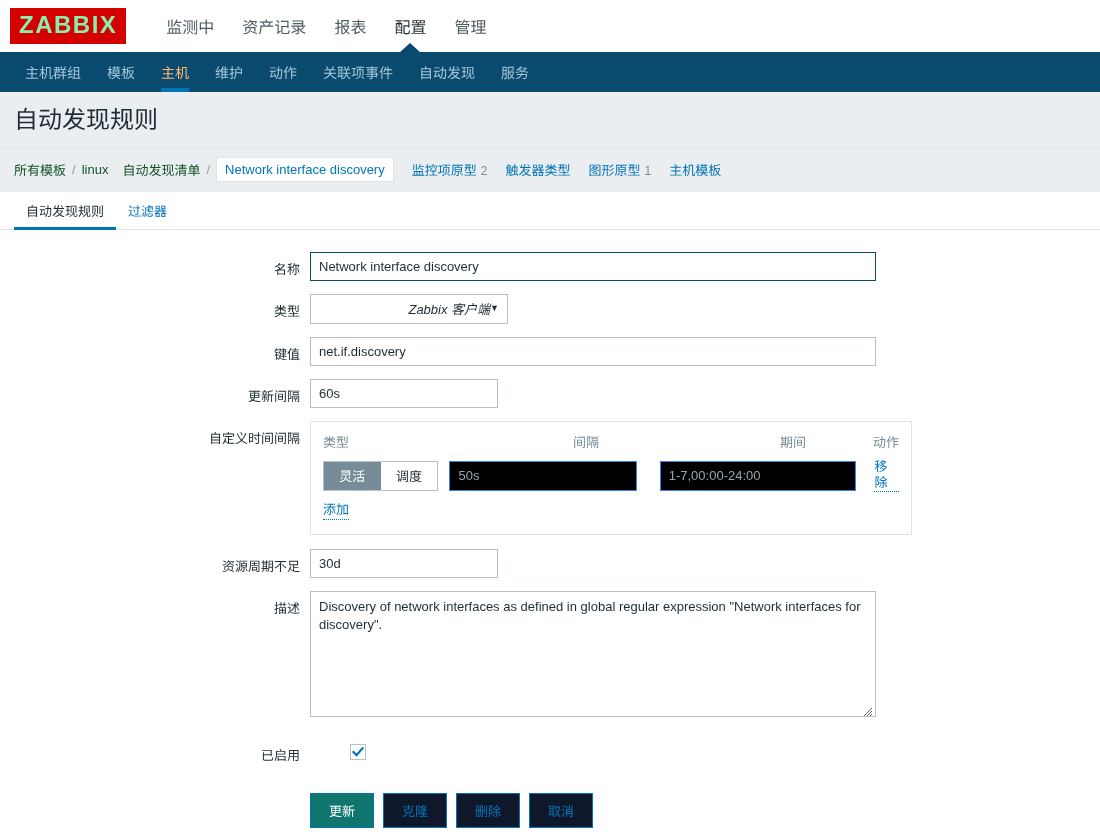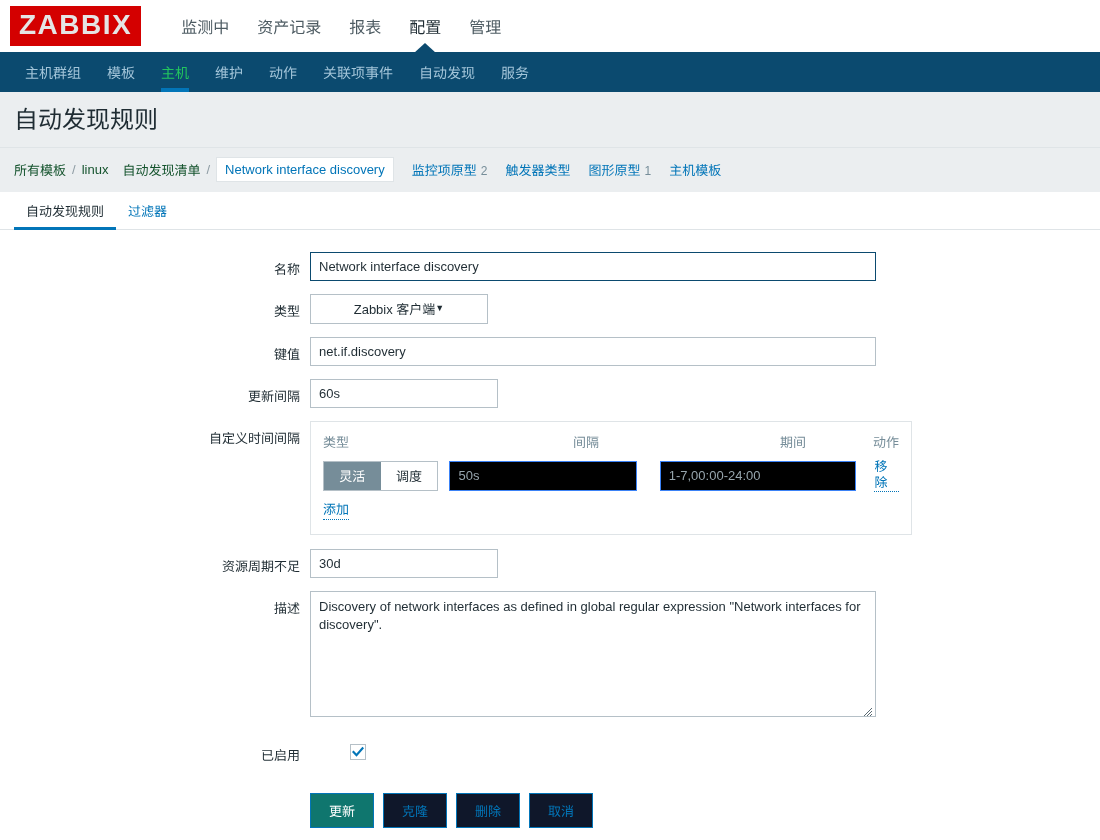--- a/index.html
+++ b/index.html
@@ -18,22 +18,22 @@
   .topbar {
     height: 52px;
     background: #ffffff;
     display: flex;
     align-items: center;
     padding: 0 0 0 10px;
     position: relative;
   }
   .logo {
     background: #d40000;
-    color: #e5e5e5;
-    font-size: 28px;
+    color: #86efac;
+    font-size: 24px;
     font-weight: bold;
     letter-spacing: 1.5px;
     line-height: 1;
     padding: 5px 9px 7px 9px;
     font-family: "Liberation Sans", "DejaVu Sans", sans-serif;
     user-select: none;
   }
   .mainnav {
     display: flex;
     align-items: center;
@@ -78,21 +78,21 @@
   .subnav-item {
     color: #a3c5d9;
     font-size: 14px;
     padding: 0 13px;
     display: flex;
     align-items: center;
     cursor: pointer;
     position: relative;
     white-space: nowrap;
   }
-  .subnav-item.active { color: #22c55e; }
+  .subnav-item.active { color: #fdba74; }
   .subnav-item.active::after {
     content: "";
     position: absolute;
     bottom: 0; left: 13px; right: 13px;
     height: 4px;
     background: #0275b8;
   }
 
   
   .page-head {
@@ -203,27 +203,28 @@
     border: 1px solid #b5c0c7;
     background: #ffffff;
     padding: 6px 8px;
     outline: none;
   }
   .inp-wide { width: 566px; }
   .inp-mid  { width: 188px; }
   input.focused { border: 1px solid #0b4a6f; }
 
   .selectbox {
-    width: 178px;
+    width: 198px;
     height: 30px;
     display: flex;
     align-items: center;
-    justify-content: center;
+    justify-content: flex-end;
     cursor: pointer;
     padding: 0 8px;
+    font-style: italic;
   }
   .caret {
     font-size: 9px;
     color: #1f2c33;
     line-height: 1;
   }
 
   
   .intervals {
     width: 602px;

